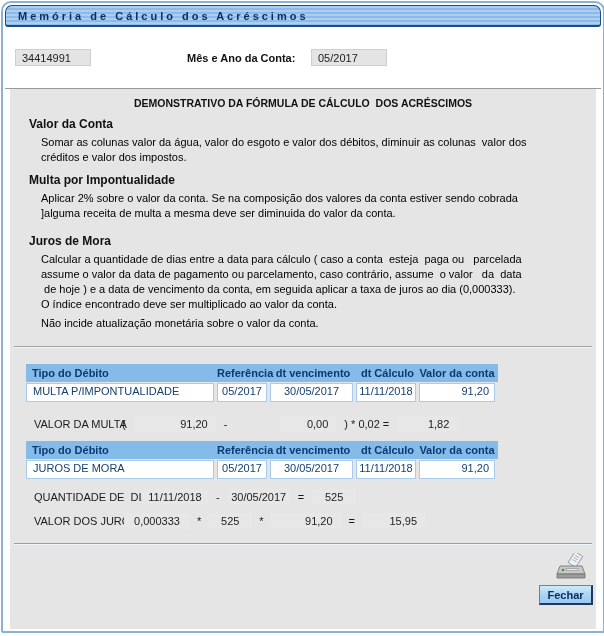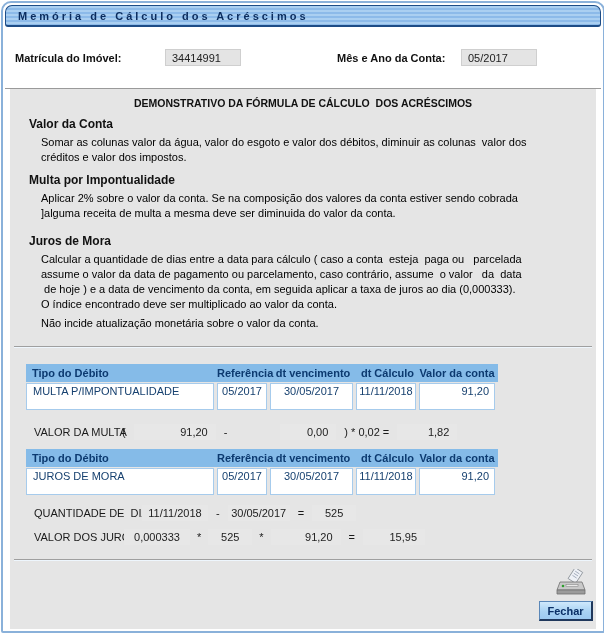--- a/index.html
+++ b/index.html
@@ -59,21 +59,21 @@
   hr.divider2{
     border:none;border-top:1px solid #9f9f9f;border-bottom:1px solid #eef6fd;
     margin:14px 4px 0 4px;height:0;
   }
   
   .dtable{margin:16px 0 0 16px;width:472px;font-size:11px;}
   .dtable.second{margin-top:9px;}
   .thead{display:flex;align-items:center;background:#85bbe8;height:18px;font-weight:bold;color:#0c3a70;}
   .trow{display:flex;margin-top:1px;}
   .td{
-    background:#fff;border:1px solid #a6cbec;height:27px;line-height:15px;
+    background:#fff;border:1px solid #a6cbec;height:19px;line-height:15px;
     color:#16406f;box-sizing:border-box;margin-right:3px;
   }
   .c1{width:191px;text-align:left;padding-left:6px;box-sizing:border-box;}
   .c2{width:53px;text-align:center;}
   .c3{width:86px;text-align:center;}
   .c4{width:63px;text-align:center;}
   .c5{width:76px;text-align:center;margin-right:0;}
   .td.c1{width:188px;}
   .td.c2{width:50px;}
   .td.c3{width:83px;}
@@ -110,21 +110,20 @@
 <body>
 
 <div class="window">
 
   <div class="titlebar">
     <span class="title-text">Memória de Cálculo dos Acréscimos</span>
   </div>
 
   <div class="header-white">
     <div class="fields-row">
-      <span class="fld-label1">Matrícula do Imóvel:</span>
       <input class="fld-input" readonly="" value="34414991" style="">
       <span class="fld-label2">Mês e Ano da Conta:</span>
       <input class="fld-input fld-input2" readonly="" value="05/2017" style="">
     </div>
   </div>
 
   <div class="blue-panel">
 
     <div class="demo-heading">DEMONSTRATIVO DA FÓRMULA DE CÁLCULO  DOS ACRÉSCIMOS</div>
 

